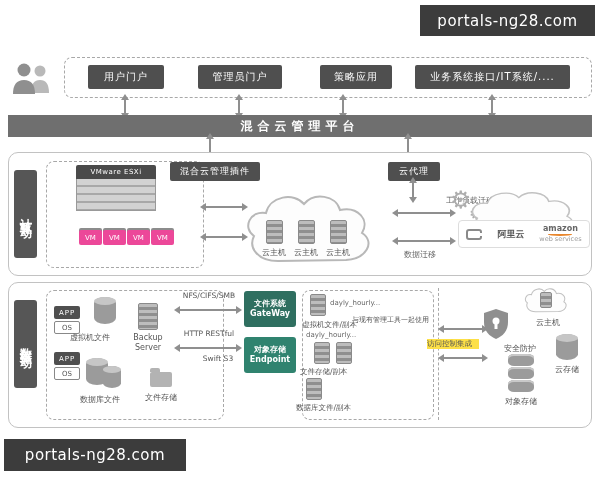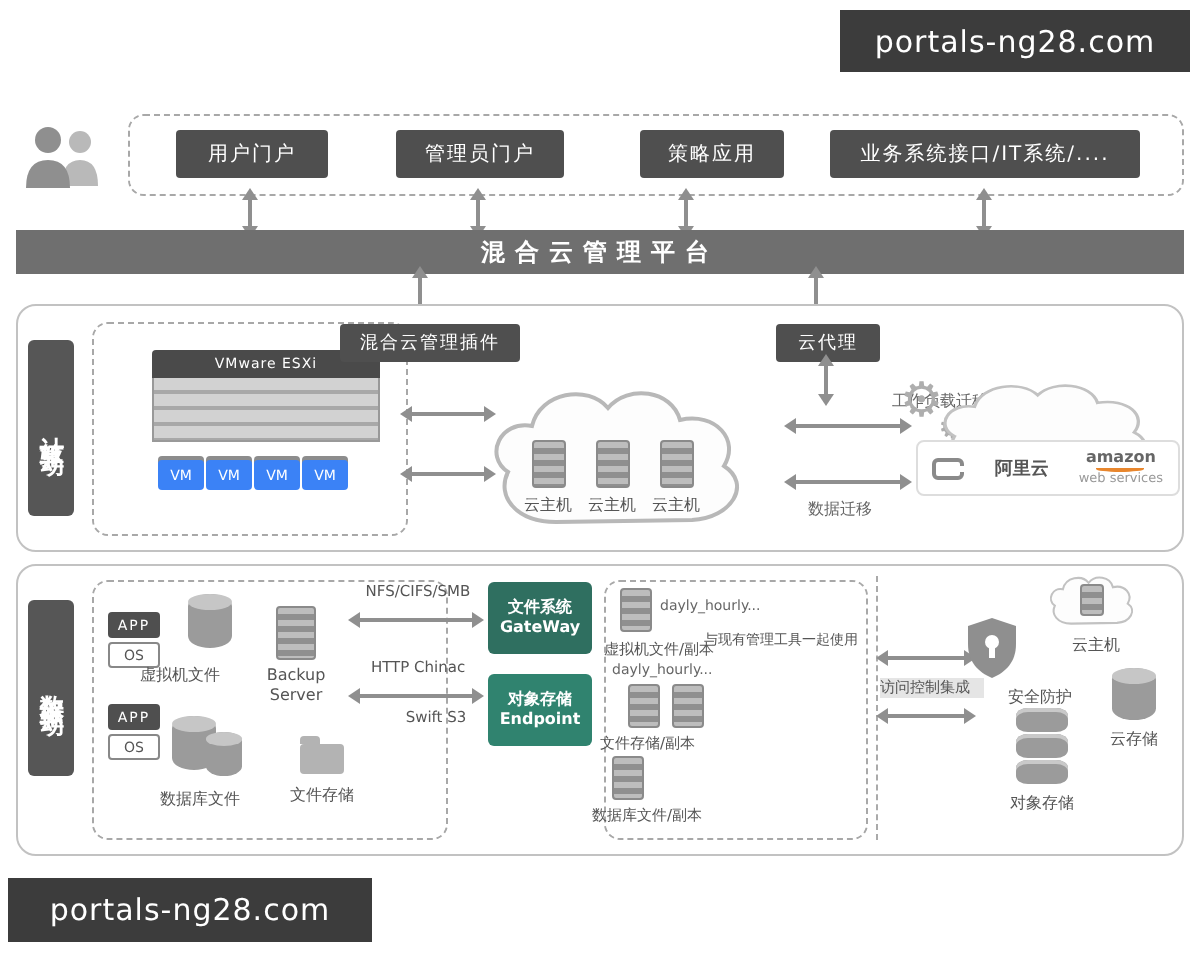--- a/index.html
+++ b/index.html
@@ -35,21 +35,21 @@
   .stack { position:absolute; border:1px solid #8a8a8a; border-radius:2px;
            background:repeating-linear-gradient(180deg,#bdbdbd 0 3px,#8f8f8f 3px 6px); }
   .cyl { position:absolute; background:#9b9b9b; border-radius:50%/22%; }
   .cyl::before { content:""; position:absolute; top:0; left:0; right:0; height:30%;
                  border-radius:50%; background:#c6c6c6; }
   .folder { position:absolute; background:#b3b3b3; border-radius:2px; }
   .folder::before { content:""; position:absolute; top:-4px; left:0; width:45%; height:4px;
                     background:#b3b3b3; border-radius:2px 2px 0 0; }
   .gear { position:absolute; color:#aeaeae; line-height:1; }
 
-  .vm { position:absolute; width:23px; height:15px; background:#3b82f6; color:#fff; font-size:7px;
+  .vm { position:absolute; width:23px; height:15px; background:#ec4899; color:#fff; font-size:7px;
         display:flex; align-items:center; justify-content:center; border-radius:2px;
         box-shadow:0 -2px 0 #8c8c8c; }
   .vmware-top { height:14px; background:#4a4a4a; color:#fff; font-size:7px; display:flex;
                 align-items:center; justify-content:center; border-radius:2px 2px 0 0; letter-spacing:0.5px; }
   .vmware-body { height:32px; background:repeating-linear-gradient(180deg,#d2d2d2 0 6px,#a8a8a8 6px 8px);
                  border:1px solid #999; border-top:none; }
 
   .vendor-box { position:absolute; background:#fff; border:1px solid #ddd; border-radius:4px;
                 display:flex; align-items:center; justify-content:space-around; }
   .ali-logo { position:relative; width:16px; height:11px; border:2px solid #8a8a8a; border-radius:3px; }
@@ -91,21 +91,21 @@
        display:flex;align-items:center;justify-content:center;font-size:12px;letter-spacing:5px;font-weight:bold;">混合云管理平台</div>
 
   <div class="va" style="left:209px;top:139px;height:22px;"></div>
   <div class="va" style="left:407px;top:139px;height:22px;"></div>
 
   <div class="sec" style="left:8px;top:152px;width:584px;height:124px;"></div>
   <div class="side-label" style="left:14px;top:170px;width:23px;height:88px;">计算驱动</div>
 
   <div class="dashed" style="left:46px;top:161px;width:158px;height:107px;"></div>
 
-  <div class="abs" style="left:76px;top:175px;width:114px;">
+  <div class="abs" style="left:76px;top:165px;width:80px;">
     <div class="vmware-top">VMware ESXi</div>
     <div class="vmware-body"></div>
   </div>
   <div class="vm" style="left:79px;top:230px;">VM</div>
   <div class="vm" style="left:103px;top:230px;">VM</div>
   <div class="vm" style="left:127px;top:230px;">VM</div>
   <div class="vm" style="left:151px;top:230px;">VM</div>
   <div class="cap" style="left:50px;top:250px;width:150px;font-size:9px;margin-top:40px;">虚拟机 / 物理机</div>
 
   <div class="dark" style="left:170px;top:162px;width:90px;height:19px;font-size:9px;">混合云管理插件</div>
@@ -171,21 +171,21 @@
   <div class="cap" style="left:62px;top:394px;width:76px;font-size:8px;">数据库文件</div>
   <div class="folder" style="left:150px;top:372px;width:22px;height:15px;"></div>
   <div class="cap" style="left:138px;top:392px;width:46px;font-size:8px;">文件存储</div>
 
   <div class="cap" style="left:176px;top:291px;width:66px;font-size:7.5px;">NFS/CIFS/SMB</div>
   <div class="ha" style="left:180px;top:309px;width:56px;"></div>
   <div class="teal" style="left:244px;top:291px;width:52px;height:36px;background:#2f6f60;">
     <span>文件系统</span>
     <span>GateWay</span>
   </div>
-  <div class="cap" style="left:178px;top:329px;width:62px;font-size:7.5px;">HTTP Chinac</div>
+  <div class="cap" style="left:178px;top:329px;width:62px;font-size:7.5px;">HTTP RESTful</div>
   <div class="ha" style="left:180px;top:347px;width:56px;"></div>
   <div class="cap" style="left:192px;top:354px;width:52px;font-size:7.5px;">Swift S3</div>
   <div class="teal" style="left:244px;top:337px;width:52px;height:36px;background:#30836f;">
     <span>对象存储</span>
     <span>Endpoint</span>
   </div>
 
   <div class="dashed" style="left:302px;top:290px;width:132px;height:130px;"></div>
   <div class="stack" style="left:310px;top:294px;width:16px;height:22px;"></div>
   <div class="note" style="left:330px;top:299px;width:70px;font-size:7px;color:#666;">dayly_hourly...</div>
@@ -193,21 +193,21 @@
   <div class="note" style="left:306px;top:331px;width:70px;font-size:7px;color:#666;">dayly_hourly...</div>
   <div class="stack" style="left:314px;top:342px;width:16px;height:22px;"></div>
   <div class="stack" style="left:336px;top:342px;width:16px;height:22px;"></div>
   <div class="note" style="left:300px;top:367px;width:72px;font-size:7.5px;">文件存储/副本</div>
   <div class="stack" style="left:306px;top:378px;width:16px;height:22px;"></div>
   <div class="note" style="left:296px;top:403px;width:84px;font-size:7.5px;">数据库文件/副本</div>
   <div class="note" style="left:352px;top:315px;width:82px;font-size:7px;">与现有管理工具一起使用</div>
 
   <div class="abs" style="left:438px;top:288px;height:132px;border-left:1px dashed #aaa;"></div>
   <div class="ha" style="left:444px;top:328px;width:38px;"></div>
-  <div class="note" style="left:440px;top:339px;width:52px;font-size:7.5px;background:#e5e5e5;font-family:Liberation Serif, serif;">访问控制集成</div>
+  <div class="note" style="left:427px;top:339px;width:52px;font-size:7.5px;background:#fde047;font-family:Liberation Serif, serif;">访问控制集成</div>
   <div class="ha" style="left:444px;top:357px;width:38px;"></div>
 
   <svg class="abs" style="left:522px;top:285px;" width="52" height="30" viewBox="0 0 154 84" preserveAspectRatio="none">
     <path d="M40,75 C20,75 10,62 16,50 C4,42 12,24 28,27 C32,10 56,6 66,18 C76,6 98,9 102,24 C120,20 132,34 124,47 C138,56 128,73 108,74 Z" fill="#fdfdfd" stroke="#c2c2c2" stroke-width="3"></path>
   </svg>
   <div class="stack" style="left:540px;top:292px;width:12px;height:16px;"></div>
   <div class="cap" style="left:524px;top:317px;width:48px;font-size:8px;">云主机</div>
 
   <svg class="abs" style="left:482px;top:308px;" width="28" height="32" viewBox="0 0 28 32">
     <path d="M14,1 L26,5 V14 C26,23 21,28 14,31 C7,28 2,23 2,14 V5 Z" fill="#8f8f8f"></path>

